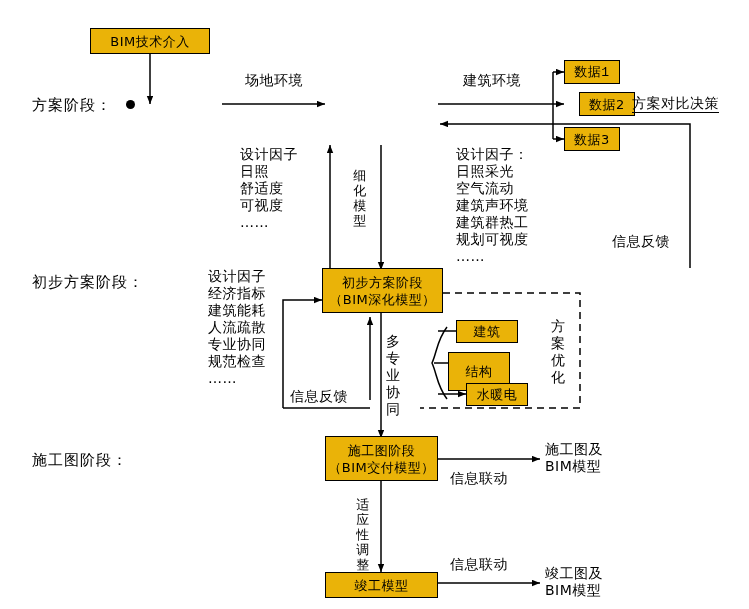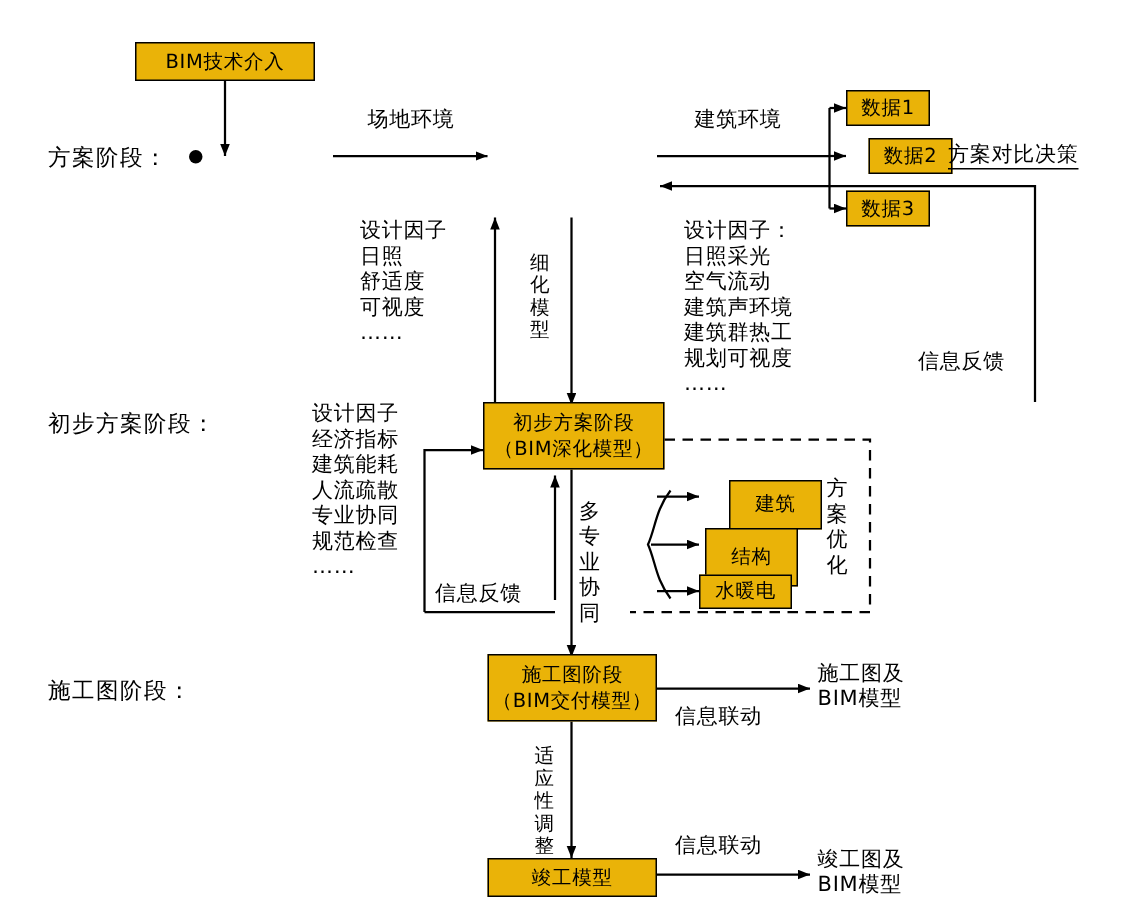--- a/index.html
+++ b/index.html
@@ -134,41 +134,41 @@
   <div class="dot" style="left:126px; top:100px;"></div>
   <div class="stage-label" style="left:32px; top:272px;">初步方案阶段：</div>
   <div class="stage-label" style="left:32px; top:450px;">施工图阶段：</div>
 
   <div class="node" style="left:90px; top:28px; width:120px; height:26px;">
     <span>BIM技术介入</span>
   </div>
 
 
 
-  <div class="node" style="left:564px; top:60px; width:56px; height:24px;">
+  <div class="node" style="left:564px; top:60px; width:56px; height:24px;font-family:Liberation Mono, monospace;">
     <span>数据1</span>
   </div>
   <div class="node" style="left:579px; top:92px; width:56px; height:24px;">
     <span>数据2</span>
   </div>
   <div class="node" style="left:564px; top:127px; width:56px; height:24px;">
     <span>数据3</span>
   </div>
 
   <div class="label ul" style="left:632px; top:95px;">方案对比决策</div>
 
   <div class="node" style="left:322px; top:268px; width:121px; height:45px;">
     <span>初步方案阶段</span>
     <span class="l2">（BIM深化模型）</span>
   </div>
 
-  <div class="node" style="left:486px; top:320px; width:62px; height:33px;">
+  <div class="node" style="left:456px; top:320px; width:62px; height:23px;">
     <span>建筑</span>
   </div>
-  <div class="node" style="left:470px; top:352px; width:62px; height:39px;">
+  <div class="node" style="left:448px; top:352px; width:62px; height:39px;">
     <span>结构</span>
   </div>
   <div class="node" style="left:466px; top:383px; width:62px; height:23px;">
     <span>水暖电</span>
   </div>
 
   <div class="node" style="left:325px; top:572px; width:113px; height:26px;">
     <span>竣工模型</span>
   </div>
 

